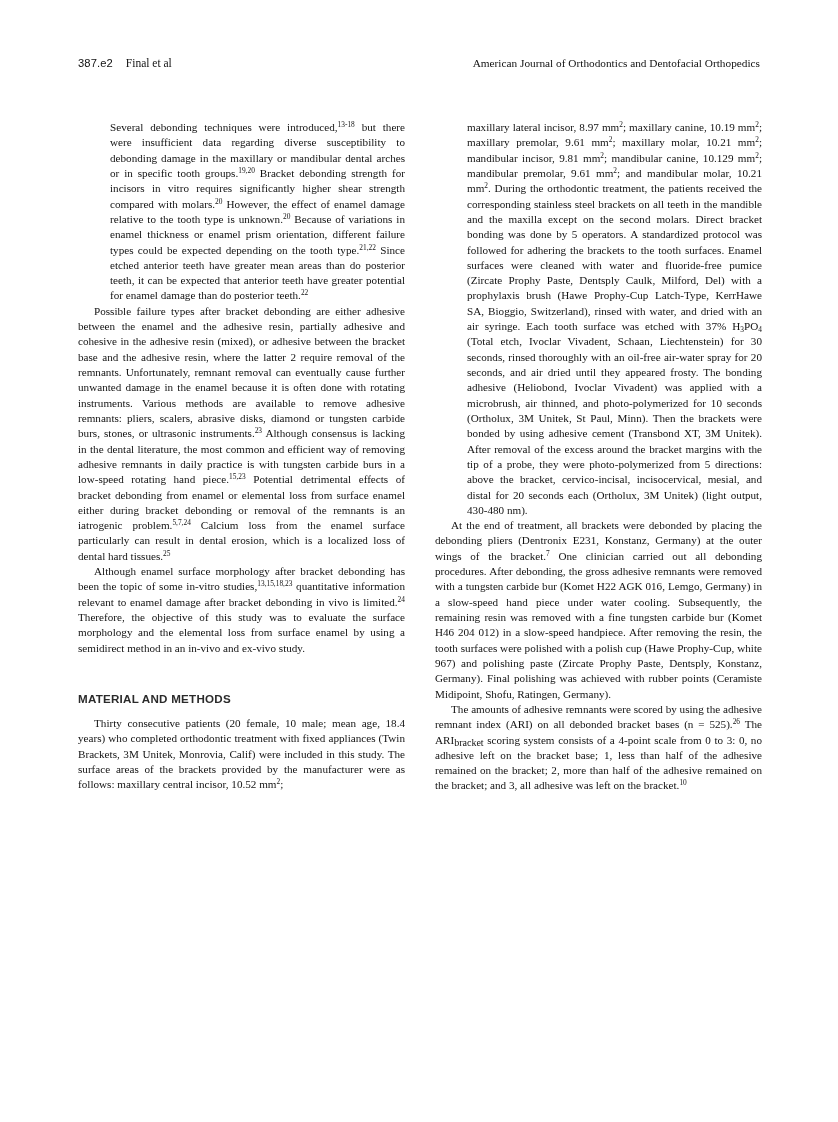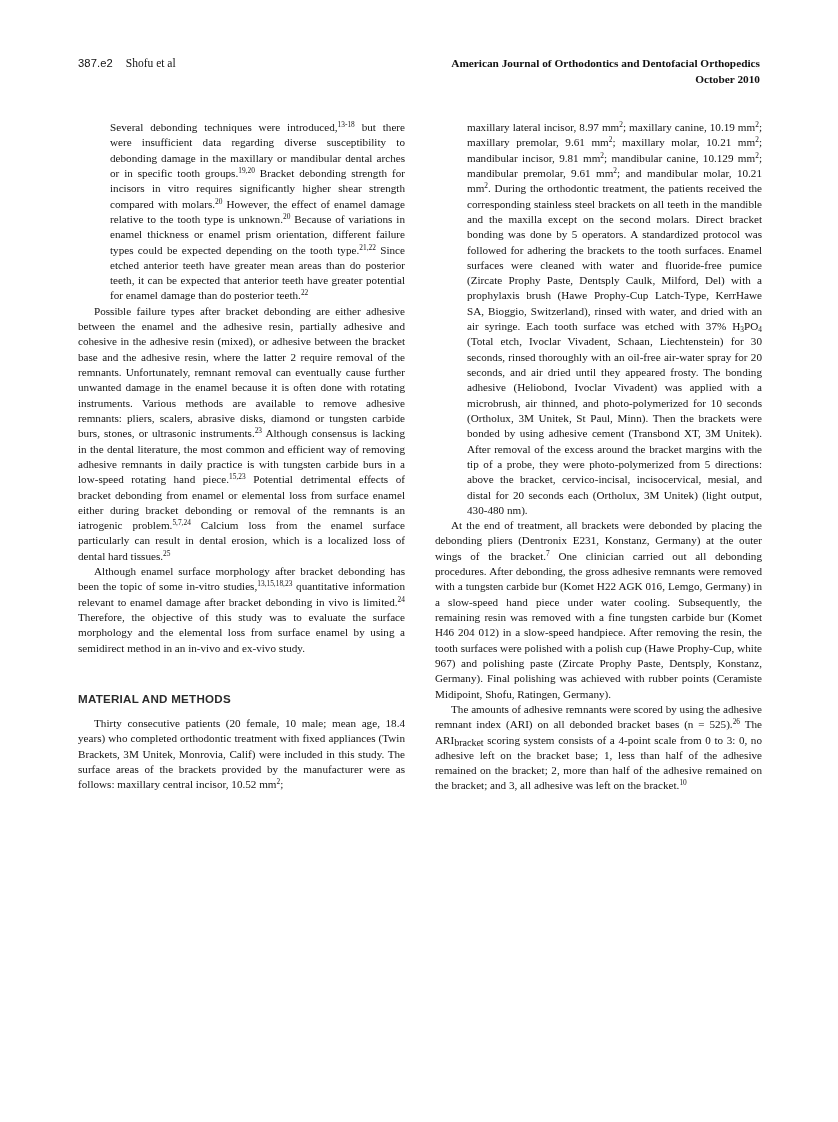--- a/index.html
+++ b/index.html
@@ -47,21 +47,20 @@
   .authors {
     font-family: "Liberation Serif", serif;
     font-size: 11.5px;
     margin-left: 13px;
   }
   .runhead-right {
     text-align: right;
     font-size: 11.3px;
     line-height: 15.5px;
     color: #111;
-    font-weight: bold;
   }
   .runhead-right .jtitle { display: block; }
   .runhead-right .jdate  { display: block; }
 
   
   .columns {
     position: absolute;
     left: 78px;
     top: 120px;
     width: 684px;
@@ -104,25 +103,24 @@
   .gap-before-heading { height: 36px; }
   .gap-after-heading  { height: 11px; }
 </style>
 </head>
 <body>
 
 <div class="page">
 
   <div class="runhead">
     <div class="runhead-left">
-      <span class="folio">387.e2</span><span class="authors">Shofu et al</span>
+      <span class="folio">387.e2</span><span class="authors">Final et al</span>
     </div>
     <div class="runhead-right">
       <span class="jtitle">American Journal of Orthodontics and Dentofacial Orthopedics</span>
-      <span class="jdate">October 2010</span>
     </div>
   </div>
 
   <div class="columns">
 
     <div class="col">
 
       <p class="para noindent"><span>Several debonding techniques were introduced,</span><sup>13-18</sup><span> but there were insufficient data regarding diverse susceptibility to debonding damage in the maxillary or mandibular dental arches or in specific tooth groups.</span><sup>19,20</sup><span> Bracket debonding strength for incisors in vitro requires significantly higher shear strength compared with molars.</span><sup>20</sup><span> However, the effect of enamel damage relative to the tooth type is unknown.</span><sup>20</sup><span> Because of variations in enamel thickness or enamel prism orientation, different failure types could be expected depending on the tooth type.</span><sup>21,22</sup><span> Since etched anterior teeth have greater mean areas than do posterior teeth, it can be expected that anterior teeth have greater potential for enamel damage than do posterior teeth.</span><sup>22</sup></p>
 
       <p class="para"><span>Possible failure types after bracket debonding are either adhesive between the enamel and the adhesive resin, partially adhesive and cohesive in the adhesive resin (mixed), or adhesive between the bracket base and the adhesive resin, where the latter 2 require removal of the remnants. Unfortunately, remnant removal can eventually cause further unwanted damage in the enamel because it is often done with rotating instruments. Various methods are available to remove adhesive remnants: pliers, scalers, abrasive disks, diamond or tungsten carbide burs, stones, or ultrasonic instruments.</span><sup>23</sup><span> Although consensus is lacking in the dental literature, the most common and efficient way of removing adhesive remnants in daily practice is with tungsten carbide burs in a low-speed rotating hand piece.</span><sup>15,23</sup><span> Potential detrimental effects of bracket debonding from enamel or elemental loss from surface enamel either during bracket debonding or removal of the remnants is an iatrogenic problem.</span><sup>5,7,24</sup><span> Calcium loss from the enamel surface particularly can result in dental erosion, which is a localized loss of dental hard tissues.</span><sup>25</sup></p>

